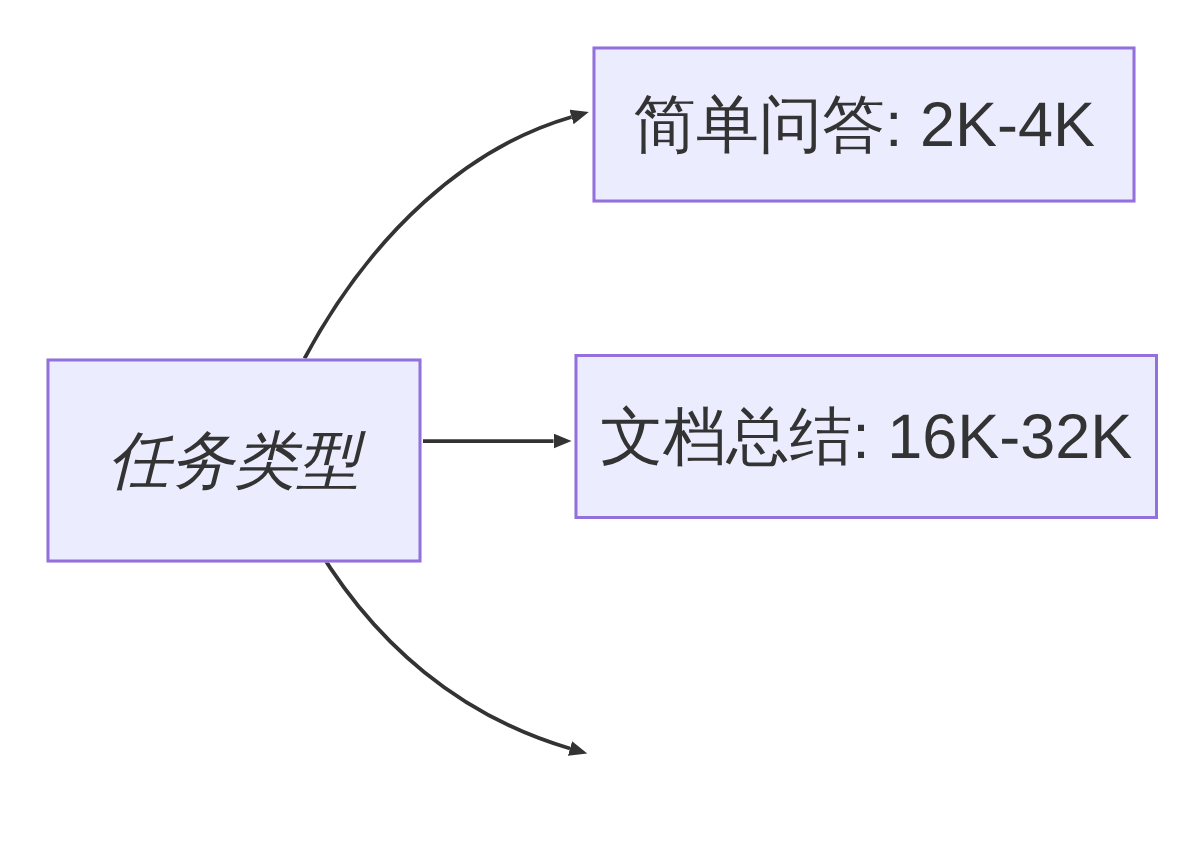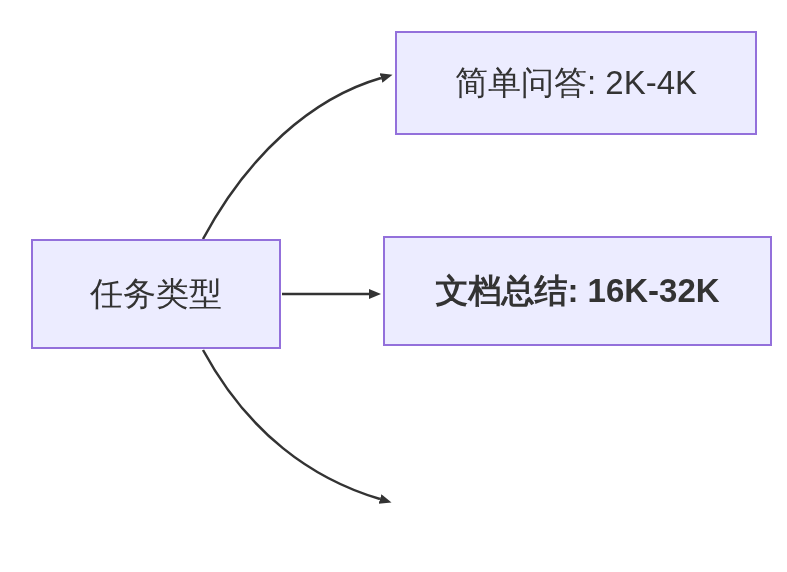--- a/index.html
+++ b/index.html
@@ -27,28 +27,28 @@
     height: 572px;
   }
   .node {
     position: absolute;
     display: flex;
     align-items: center;
     justify-content: center;
     background: var(--node-fill);
     border: 2px solid var(--node-border);
     color: var(--text-color);
-    font-size: 33px;
+    font-size: 42px;
     line-height: 1.2;
     text-align: right;
     white-space: nowrap;
   }
-  .node-root   { left: 31px;  top: 239px; width: 250px; height: 110px; }
+  .node-root   { left: 31px;  top: 239px; width: 250px; height: 136px; font-style: italic; }
   .node-top    { left: 395px; top: 31px;  width: 362px; height: 104px; }
-  .node-mid    { left: 383px; top: 236px; width: 389px; height: 110px; font-weight: bold; }
+  .node-mid    { left: 383px; top: 236px; width: 389px; height: 110px; }
   .node-bottom { left: 394px; top: 445px; width: 368px; height: 113px; }
   .edge-path {
     fill: none;
     stroke: var(--edge-color);
     stroke-width: 2.5px;
   }
 </style>
 </head>
 <body>
 

